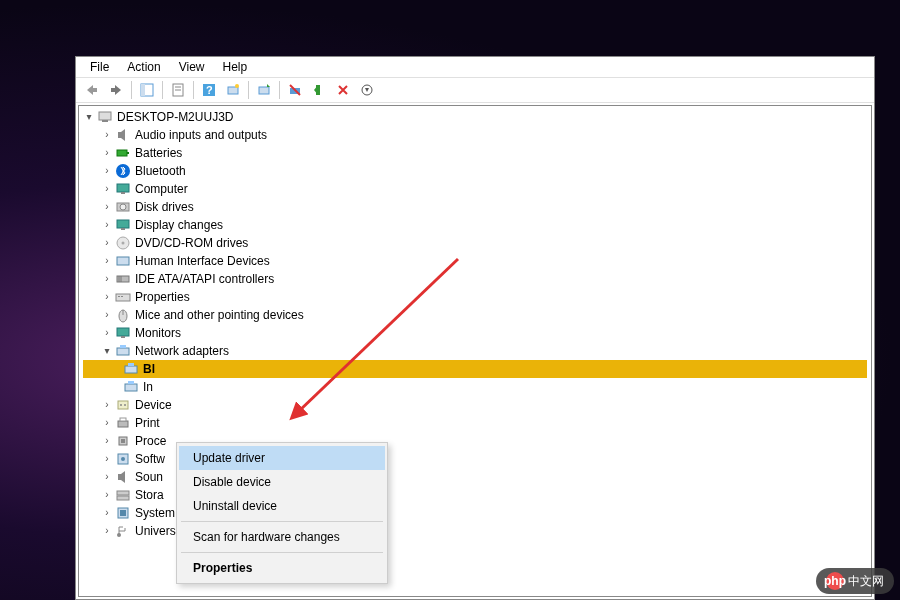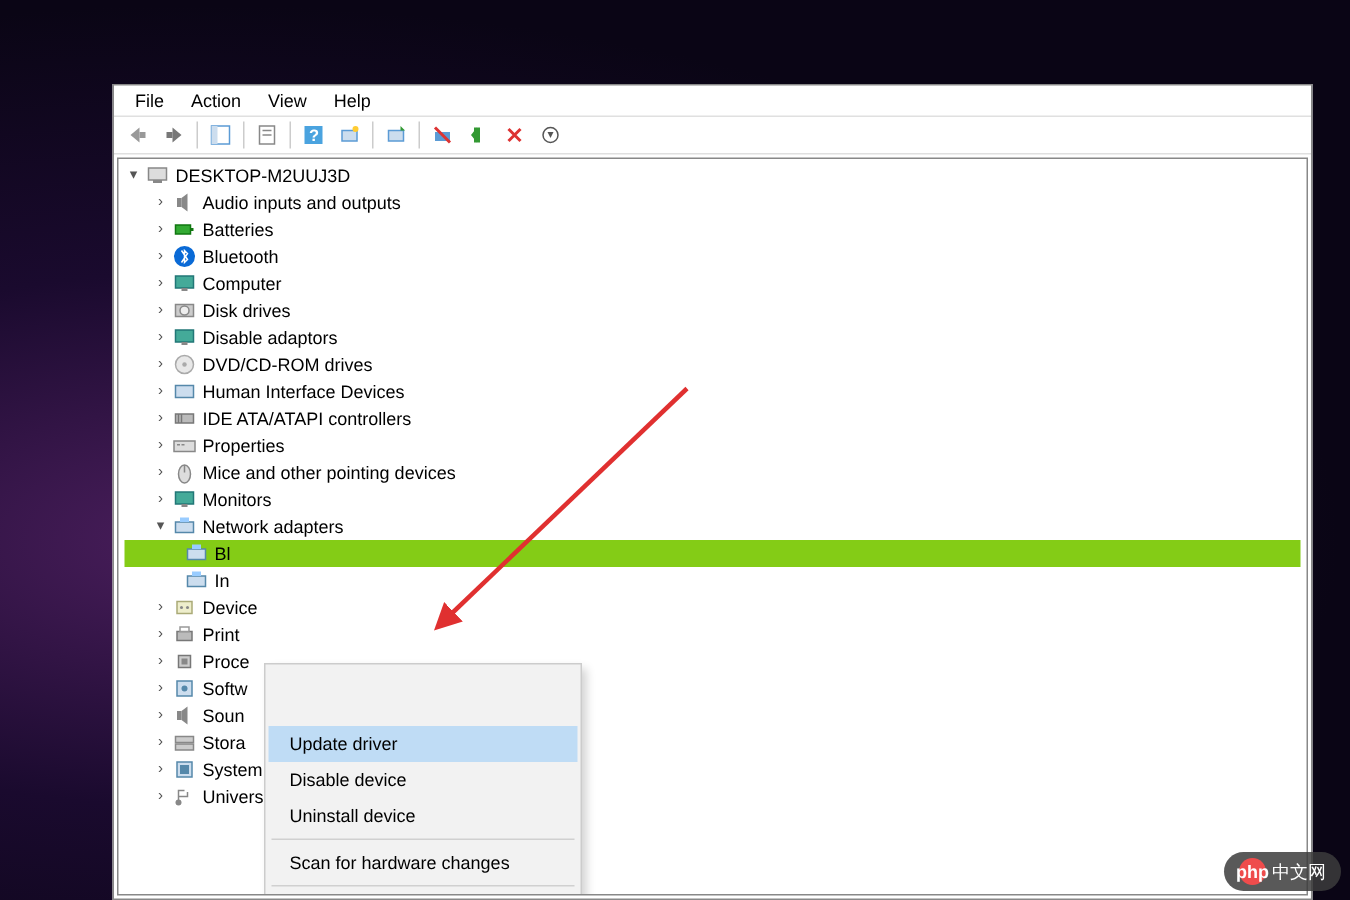--- a/index.html
+++ b/index.html
@@ -25,31 +25,31 @@
     .menubar .mi { padding: 2px 8px; }
     .toolbar {
       height: 26px; border-top: 1px solid #e0e0e0; border-bottom: 1px solid #e0e0e0;
       display: flex; align-items: center; padding: 0 4px; gap: 0;
     }
     .tbtn { width: 24px; height: 22px; display: flex; align-items: center; justify-content: center; }
     .tsep { width: 1px; height: 18px; background: #ccc; margin: 0 3px; }
     .treewrap { flex: 1; border: 1px solid #888; margin: 2px; overflow: hidden; position: relative; background: #fff; }
     .tree { padding: 2px 4px; }
     .node { display: flex; align-items: center; height: 18px; white-space: nowrap; }
-    .node.sel { background: #84cc16; }
+    .node.sel { background: #eab308; font-weight: bold; }
     .exp { width: 12px; height: 12px; text-align: center; line-height: 12px; font-size: 10px; color: #555; margin-right: 2px; cursor: default; }
     .spacer { display: inline-block; }
     .devicon { width: 16px; height: 16px; margin-right: 4px; display: inline-flex; align-items: center; justify-content: center; }
     .ctxmenu {
       position: absolute; background: #f2f2f2; border: 1px solid #ccc;
       box-shadow: 3px 3px 6px rgba(0,0,0,0.18);
       width: 212px; padding: 3px 2px;
     }
     .ctxmenu .citem { padding: 5px 14px; font-size: 12px; }
-    .ctxmenu .citem.hover { background: #bfdcf5; margin-top: 38px; }
+    .ctxmenu .citem.hover { background: #bfdcf5; }
     .ctxmenu .csep { height: 1px; background: #d0d0d0; margin: 3px 2px; }
     .ctxmenu .citem.bold { font-weight: bold; }
     .arrow { position: absolute; pointer-events: none; }
     .watermark {
       position: absolute; right: 6px; bottom: 6px;
       background: rgba(60,60,60,0.85); color: #fff;
       padding: 4px 10px; border-radius: 14px; font-size: 12px;
       display: flex; align-items: center; gap: 4px;
     }
     .watermark .p { background: #ef4c4c; border-radius: 50%; width: 18px; height: 18px; display: inline-flex; align-items: center; justify-content: center; font-size: 12px; font-weight: bold; }
@@ -211,21 +211,21 @@
         </div>
         <div class="node">
           <span class="spacer" style="width:18px"></span>
           <span class="exp">›</span>
           <span class="devicon">
             <svg width="16" height="16">
               <rect x="2" y="3" width="12" height="8" fill="#4a9" stroke="#277"></rect>
               <rect x="6" y="11" width="4" height="2" fill="#888"></rect>
             </svg>
           </span>
-          <span>Disable adaptors</span>
+          <span>Display changes</span>
         </div>
         <div class="node">
           <span class="spacer" style="width:18px"></span>
           <span class="exp">›</span>
           <span class="devicon">
             <svg width="16" height="16">
               <circle cx="8" cy="8" r="6" fill="#e8e8e8" stroke="#aaa"></circle>
               <circle cx="8" cy="8" r="1.5" fill="#aaa"></circle>
             </svg>
           </span>

